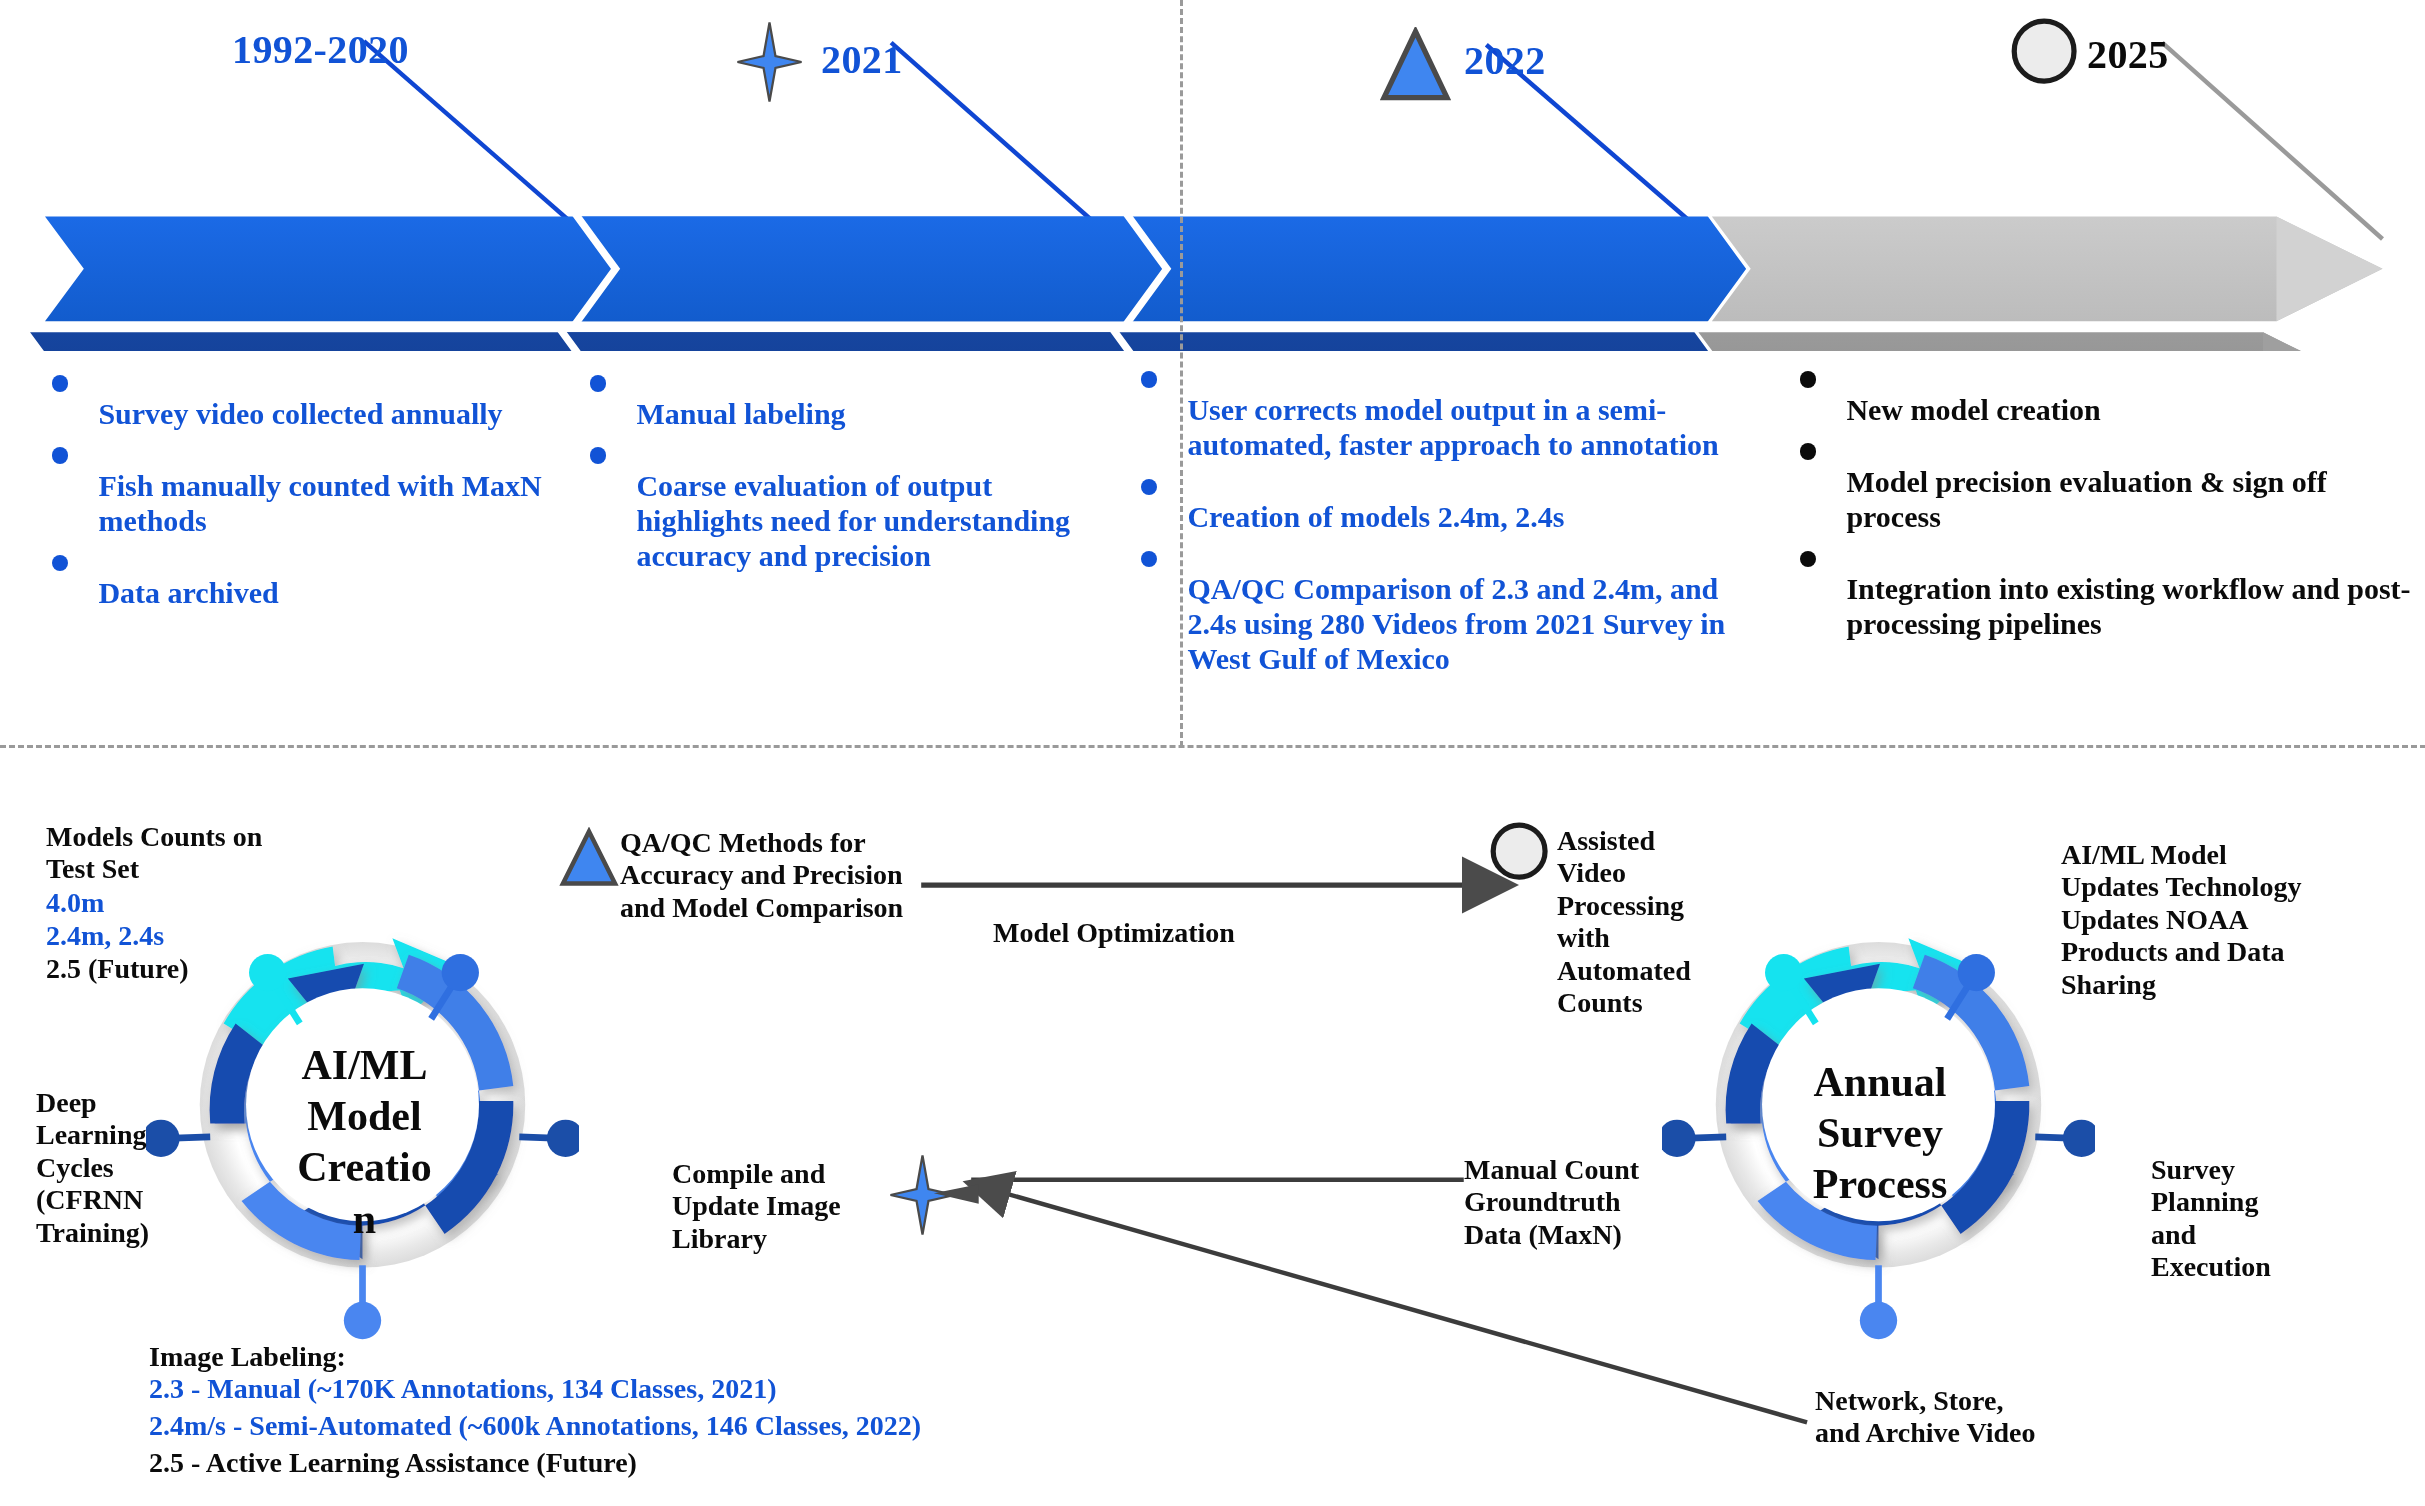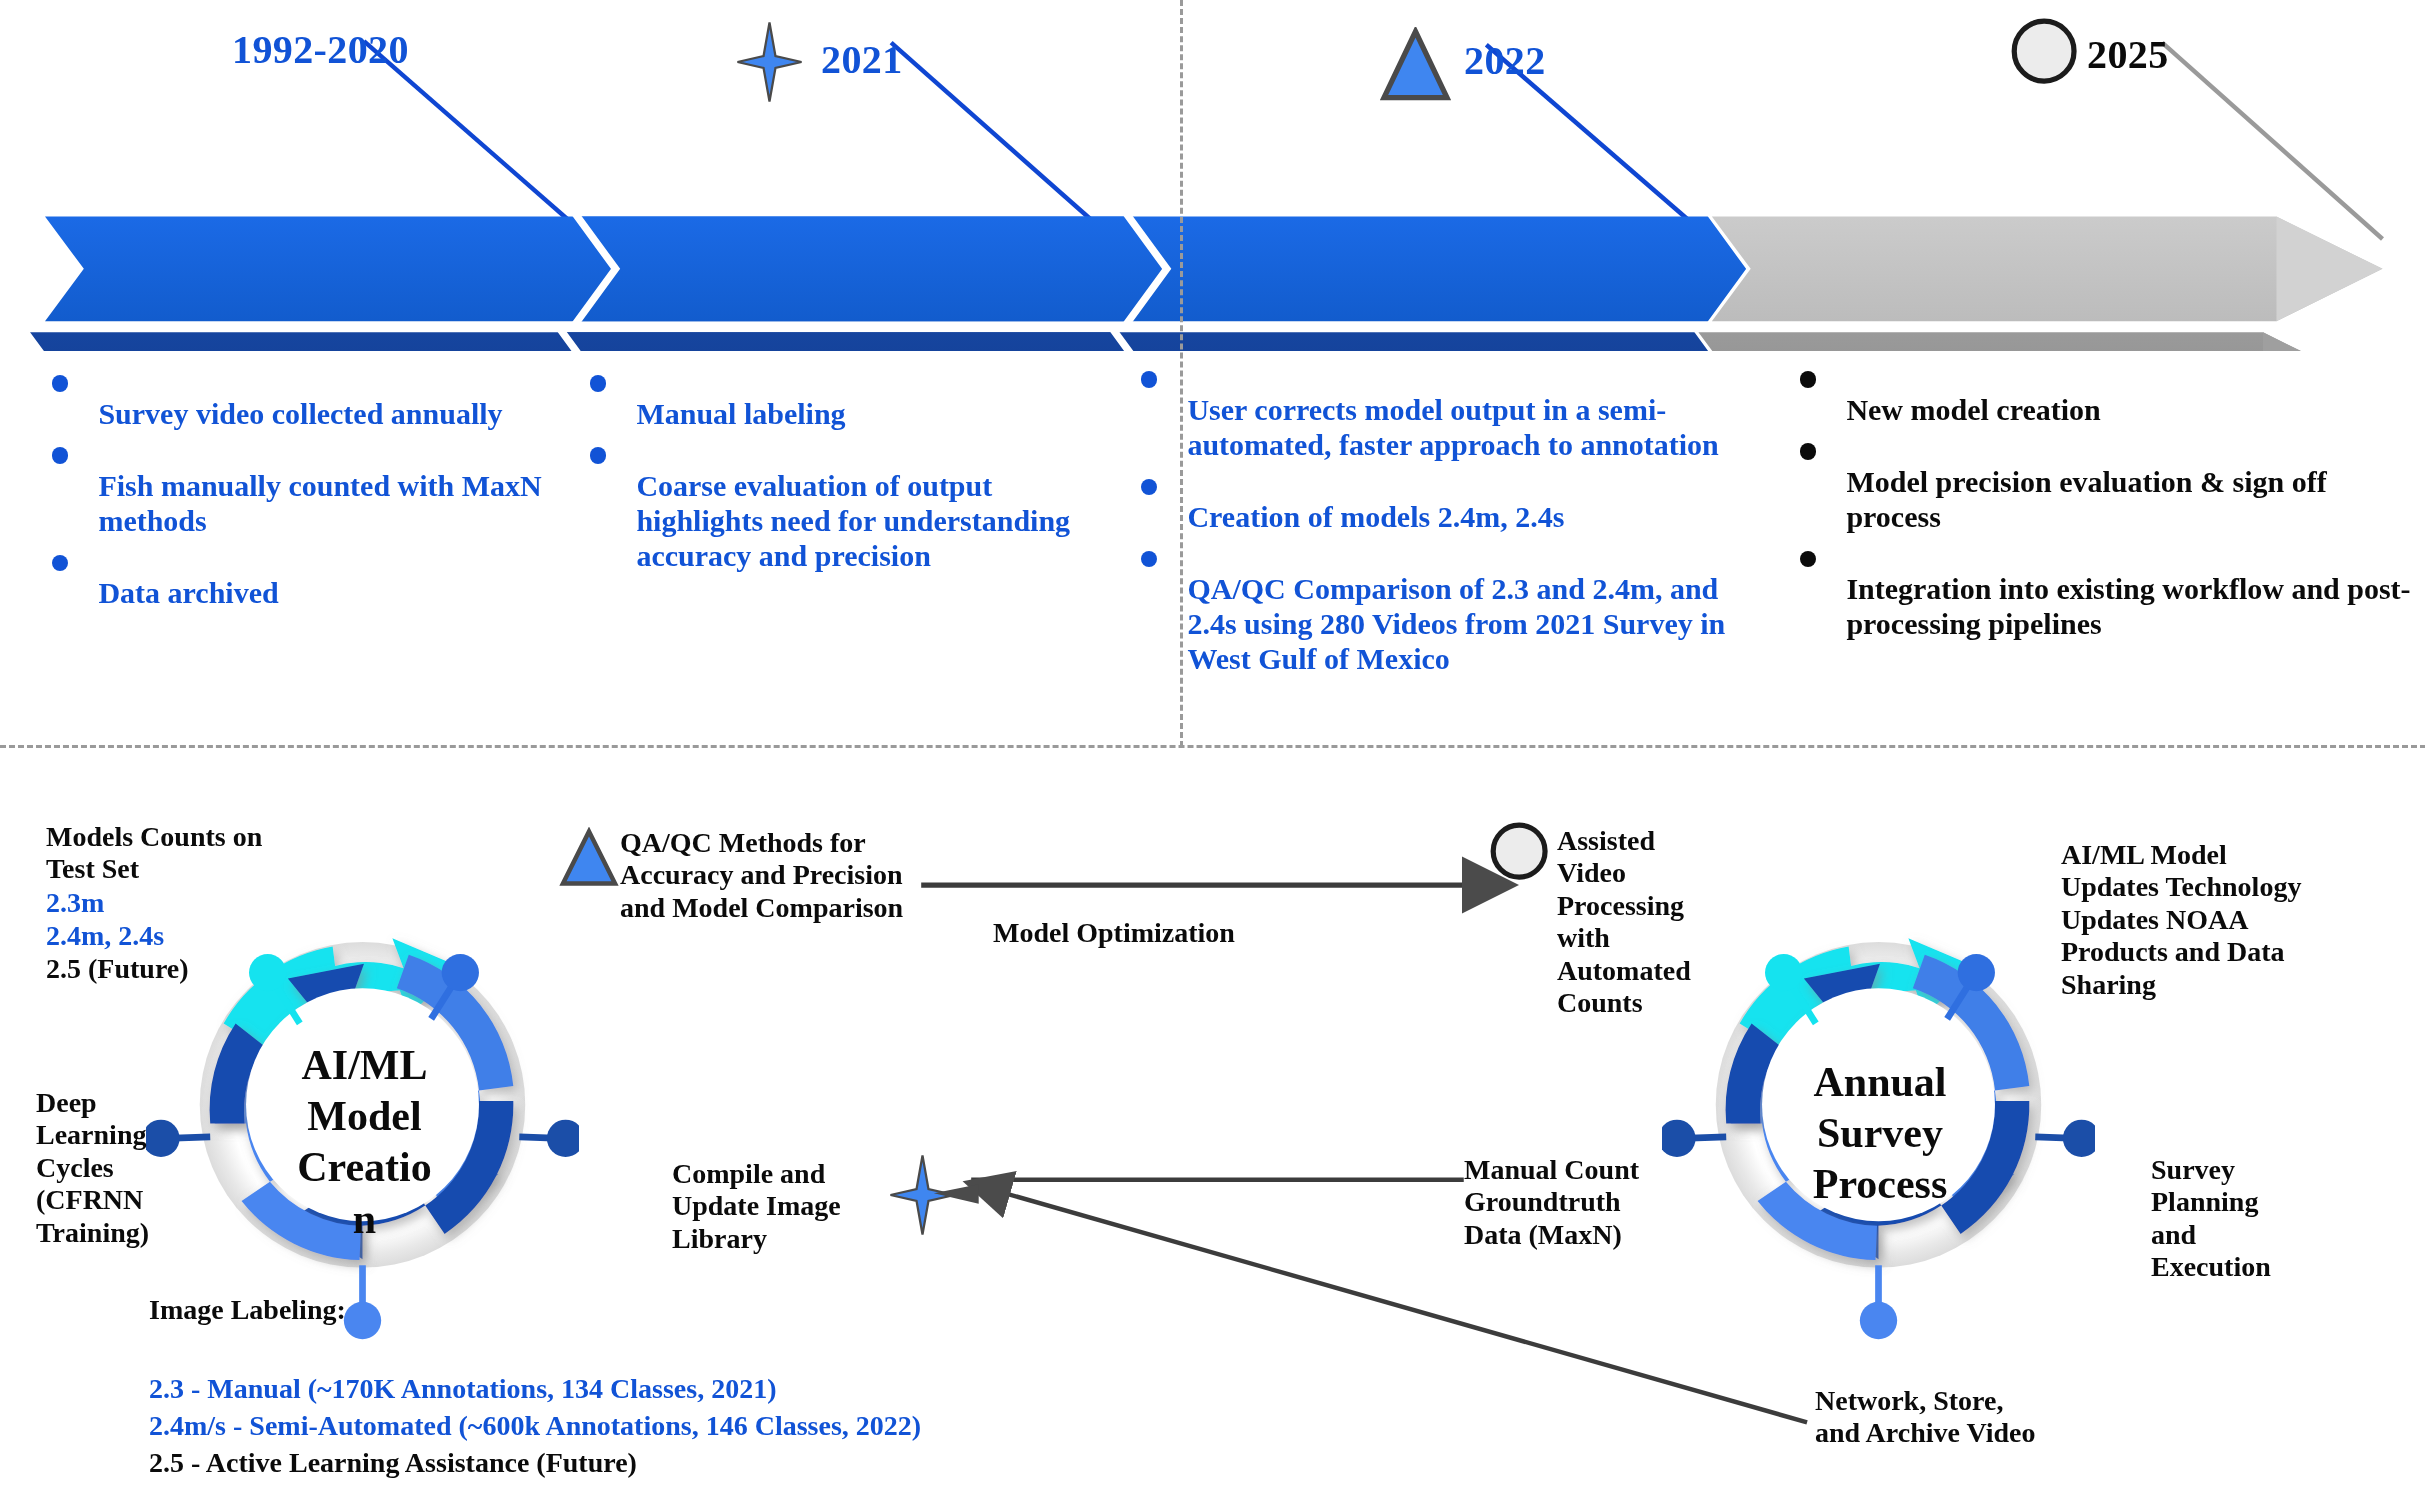--- a/index.html
+++ b/index.html
@@ -216,38 +216,38 @@
 </svg>
 
 <div class="abs ctr-txt blk" style="left:284px;top:1040px;width:161px;">
   <div>AI/ML</div>
   <div>Model</div>
   <div>Creatio</div>
   <div>n</div>
 </div>
 
 <div class="abs lab blk" style="left:46px;top:821px;width:232px;">Models Counts on Test Set</div>
-<div class="abs lab blue" style="left:46px;top:887px;width:232px;">2.3m</div>
+<div class="abs lab blue" style="left:46px;top:887px;width:232px;">4.0m</div>
 <div class="abs lab blue" style="left:46px;top:920px;width:232px;">2.4m, 2.4s</div>
 <div class="abs lab blk" style="left:46px;top:953px;width:232px;">2.5 (Future)</div>
 
 <div class="abs lab blk" style="left:36px;top:1087px;width:142px;">Deep Learning Cycles (CFRNN Training)</div>
 
 <svg class="abs" style="left:559px;top:827px;" width="60" height="61" viewBox="0 0 80 82">
   <path d="M40 6 L75 76 L5 76 Z" fill="#3f86f0" stroke="#4a4a4a" stroke-width="6"></path>
 </svg>
 <div class="abs lab blk" style="left:620px;top:827px;width:284px;">QA/QC Methods for Accuracy and Precision and Model Comparison</div>
 
 <div class="abs lab blk" style="left:672px;top:1158px;width:209px;">Compile and Update Image Library</div>
 
 <svg class="abs" style="left:889px;top:1154px;" width="67" height="82" viewBox="0 0 90 110">
   <path d="M45 2 L53 47 L88 55 L53 63 L45 108 L37 63 L2 55 L37 47 Z" fill="#3f86f0" stroke="#4a4a4a" stroke-width="3"></path>
 </svg>
 
-<div class="abs lab blk" style="left:149px;top:1294px;">Image Labeling:</div>
+<div class="abs lab blk" style="left:149px;top:1341px;">Image Labeling:</div>
 <div class="abs lab blue" style="left:149px;top:1373px;">2.3 - Manual (~170K Annotations, 134 Classes,  2021)</div>
 <div class="abs lab blue" style="left:149px;top:1410px;">2.4m/s - Semi-Automated (~600k Annotations, 146 Classes, 2022)</div>
 <div class="abs lab blk" style="left:149px;top:1447px;">2.5 - Active Learning Assistance (Future)</div>
 
 <svg class="abs" style="left:1662px;top:877px;" width="433" height="463" viewBox="0 0 580 620">
   <defs>
     <radialGradient id="innerShade2" cx="50%" cy="50%" r="50%">
       <stop offset="0.80" stop-color="#ffffff"></stop>
       <stop offset="0.92" stop-color="#e8e8e8"></stop>
       <stop offset="1" stop-color="#dcdcdc"></stop>

